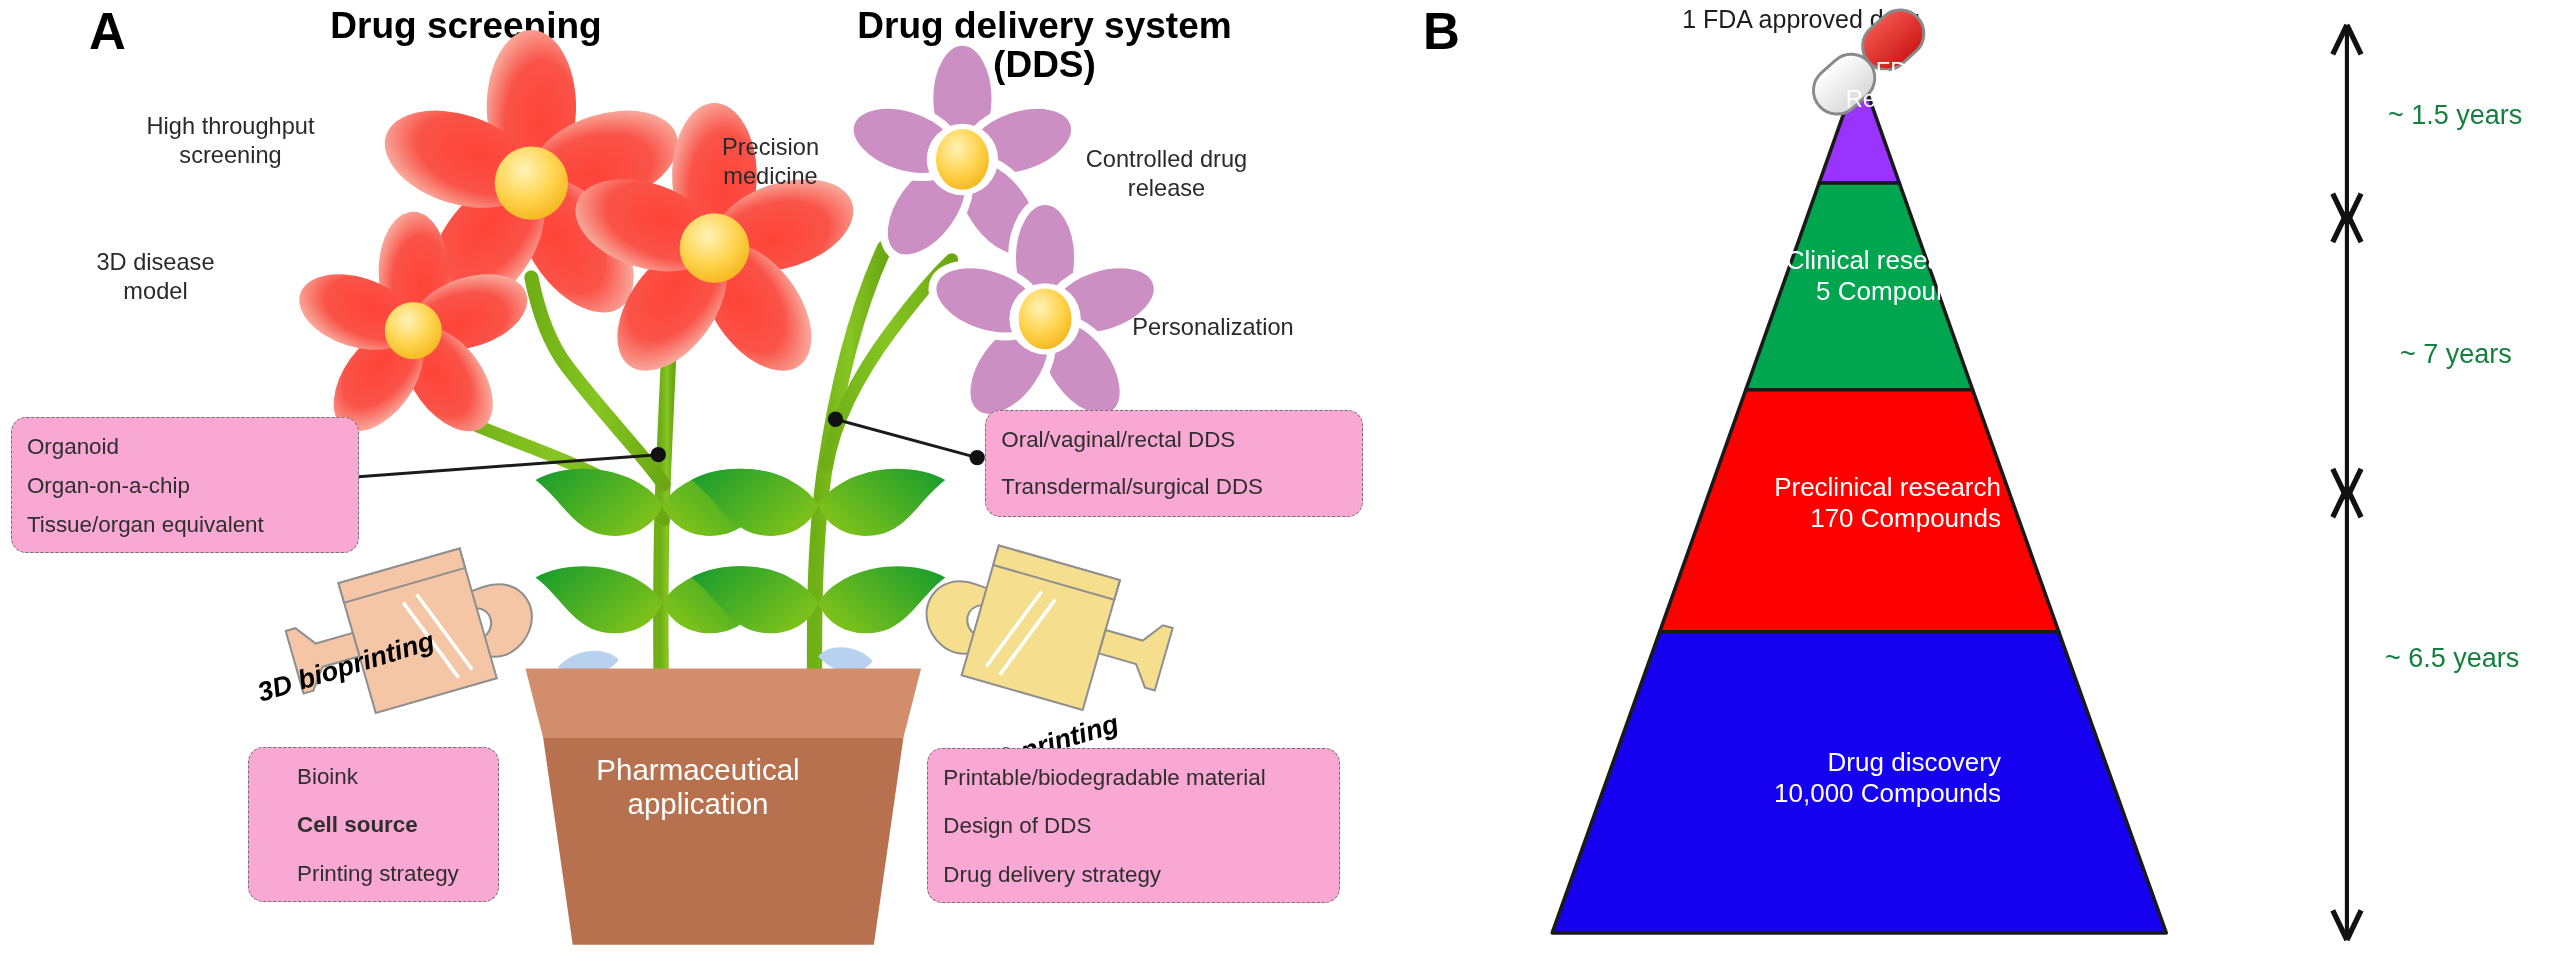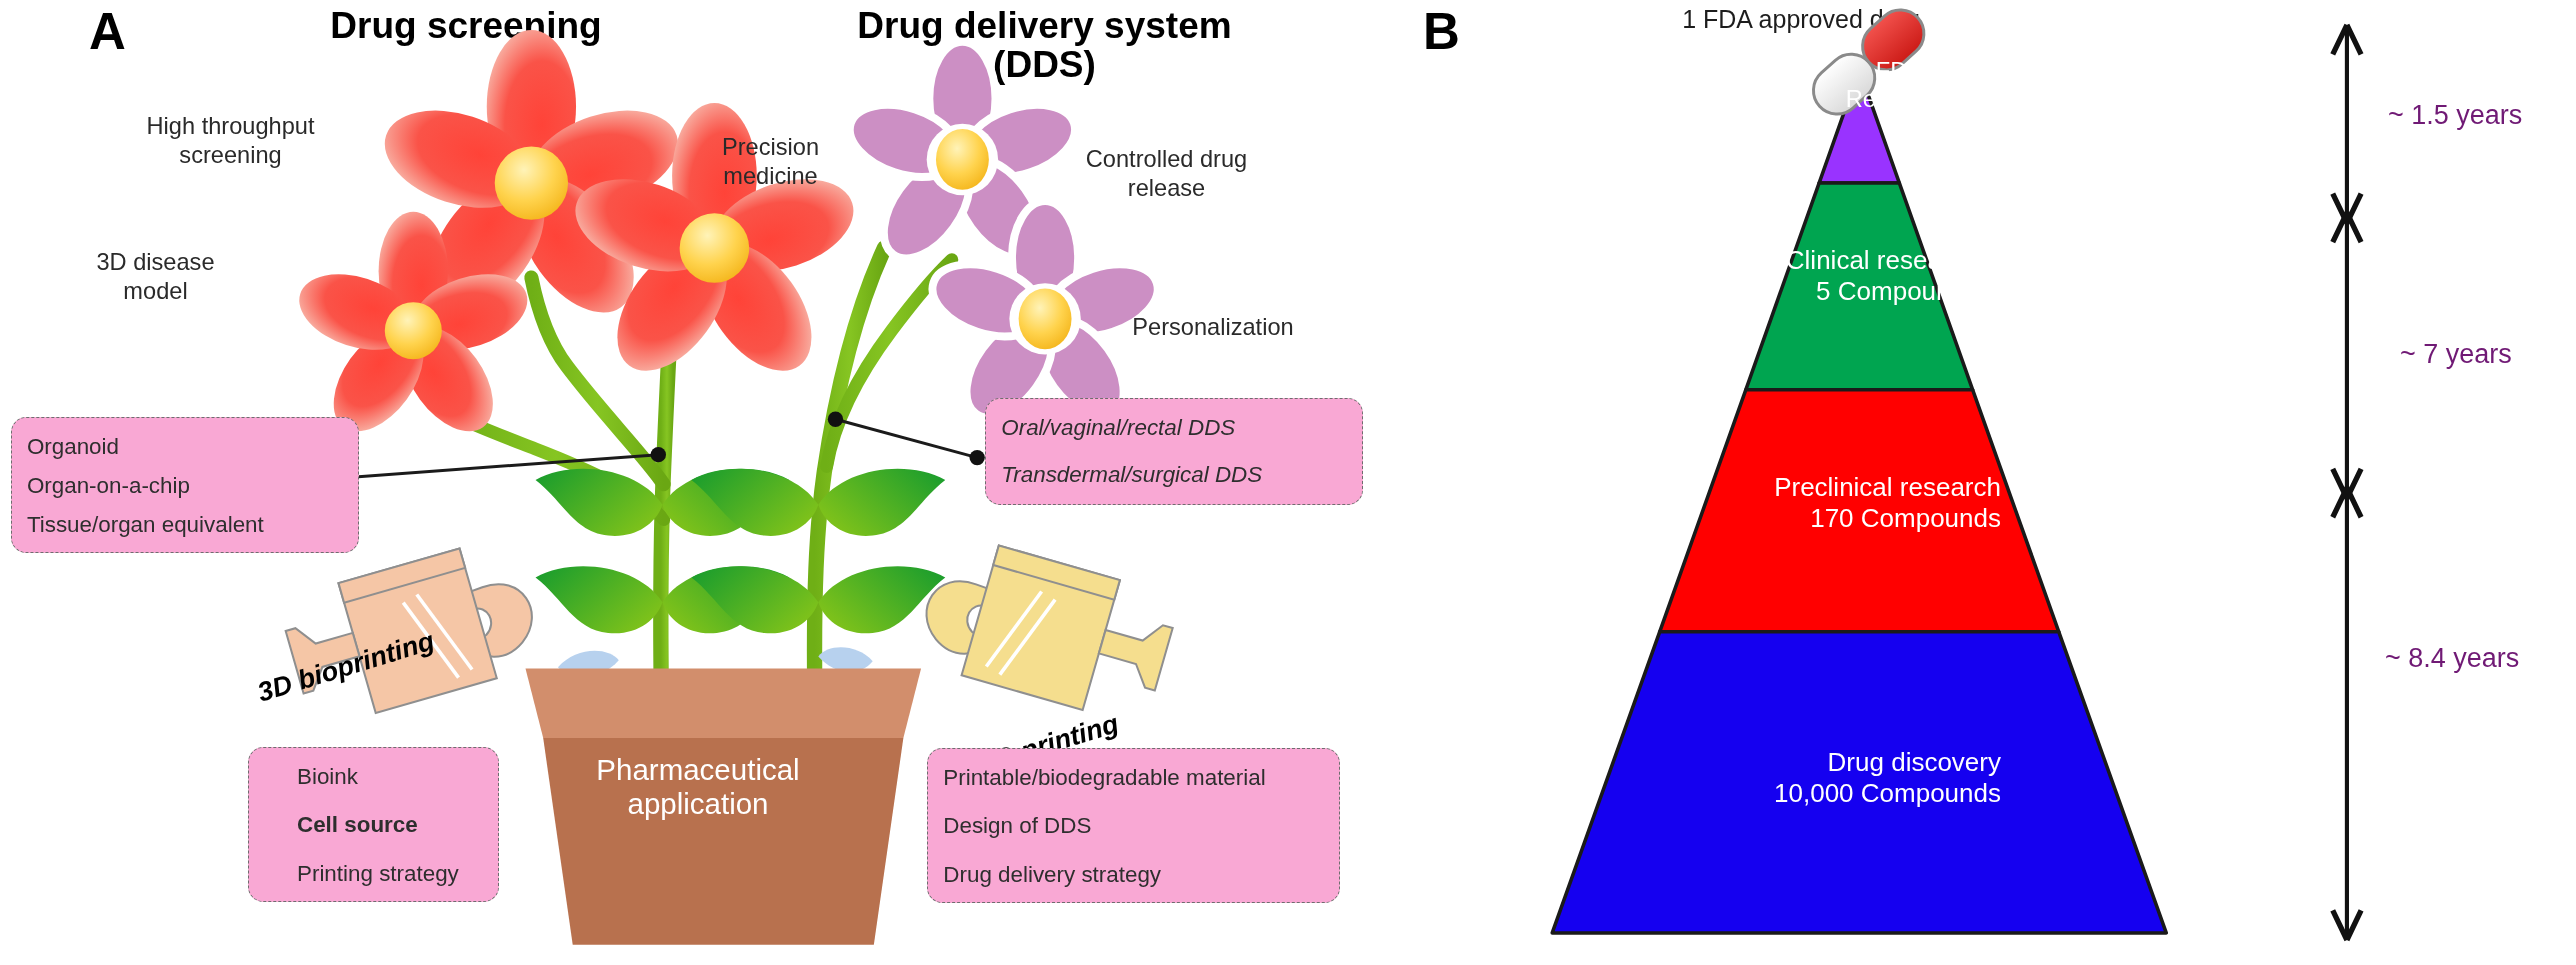--- a/index.html
+++ b/index.html
@@ -28,21 +28,21 @@
 
   
   .can-cap{font-size:27px;font-weight:bold;font-style:italic;color:#000;white-space:nowrap;}
 
   
   .pot-text{font-size:29.5px;color:#ffffff;text-align:center;line-height:1.16;}
 
   
   .pyr-text{color:#ffffff;text-align:right;line-height:1.2;font-size:26px;}
   .cap-label{font-size:25px;color:#1d1d1d;text-align:center;white-space:nowrap;}
-  .years{font-size:27px;color:#701a75;white-space:nowrap;}
+  .years{font-size:27px;color:#15803d;white-space:nowrap;}
 </style>
 </head>
 <body>
 
 <div class="fig">
 
   <div class="abs panel-letter" style="left:89px;top:5.9px;">A</div>
 
   <div class="abs col-title" style="left:289px;top:5.9px;width:354px;">Drug screening</div>
 
@@ -193,21 +193,21 @@
 release</div>
 
   <div class="abs lbl" style="left:1095px;top:313px;width:236px;">Personalization</div>
 
   <div class="abs dashbox" style="left:10.6px;top:417px;width:348px;">
     <div class="row" style="margin:8.3px 0 16.5px 0;">Organoid</div>
     <div class="row" style="margin:0 0 16.5px 0;">Organ-on-a-chip</div>
     <div class="row" style="margin:0 0 7px 0;">Tissue/organ  equivalent</div>
   </div>
 
-  <div class="abs dashbox" style="left:985px;top:398px;width:378px;font-style:italic;">
+  <div class="abs dashbox" style="left:985px;top:410px;width:378px;">
     <div class="row" style="margin:8.3px 0 25px 0;">Oral/vaginal/rectal  DDS</div>
     <div class="row" style="margin:0 0 8.3px 0;">Transdermal/surgical DDS</div>
   </div>
 
   <div class="abs can-cap" style="left:254px;top:679px;transform:rotate(-17deg);transform-origin:left top;">3D bioprinting</div>
 
   <div class="abs can-cap" style="left:977px;top:750px;transform:rotate(-17deg);transform-origin:left top;">3D printing</div>
 
   <div class="abs dashbox" style="left:248px;top:747px;width:251px;padding-left:48px;">
     <div class="row" style="margin:8.3px 0 26px 0;">Bioink</div>
@@ -289,16 +289,16 @@
     <div>170 Compounds</div>
   </div>
 
   <div class="abs pyr-text" style="left:1706px;top:747px;width:295px;">
     <div>Drug discovery</div>
     <div>10,000 Compounds</div>
   </div>
 
   <div class="abs years" style="left:2388px;top:100px;">~ 1.5 years</div>
   <div class="abs years" style="left:2400px;top:339px;">~ 7 years</div>
-  <div class="abs years" style="left:2385px;top:643px;">~ 8.4 years</div>
+  <div class="abs years" style="left:2385px;top:643px;">~ 6.5 years</div>
 
 </div>
 
 
 </body></html>

